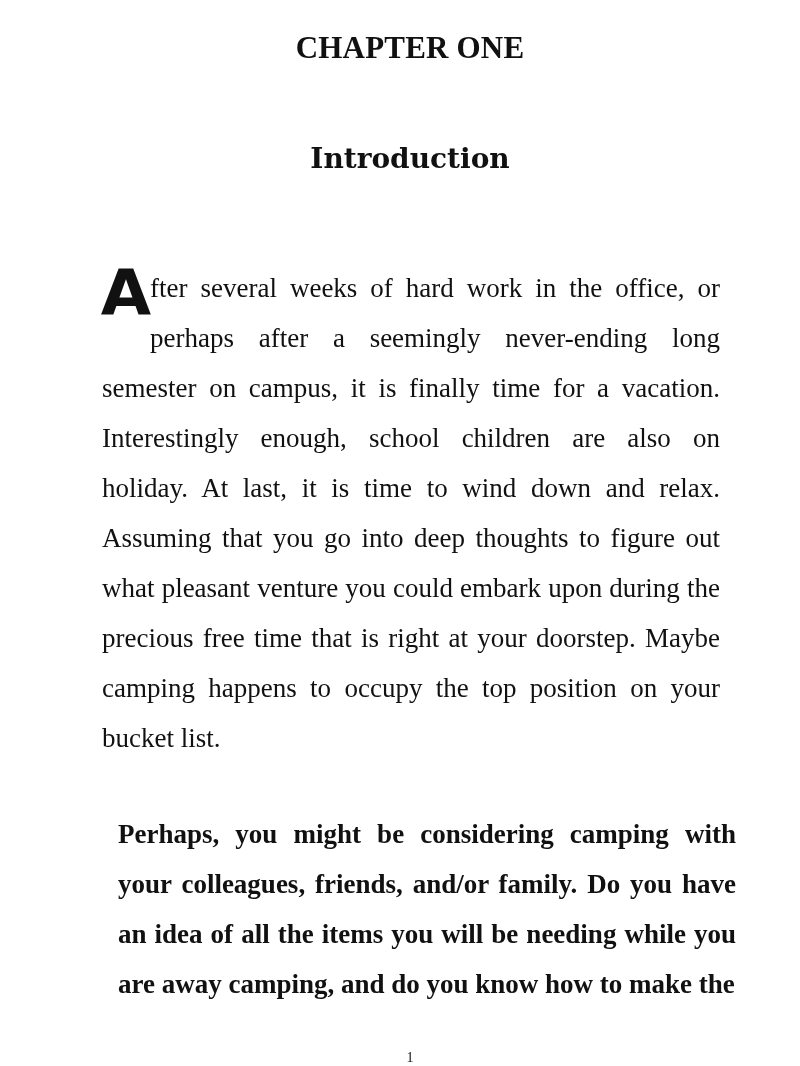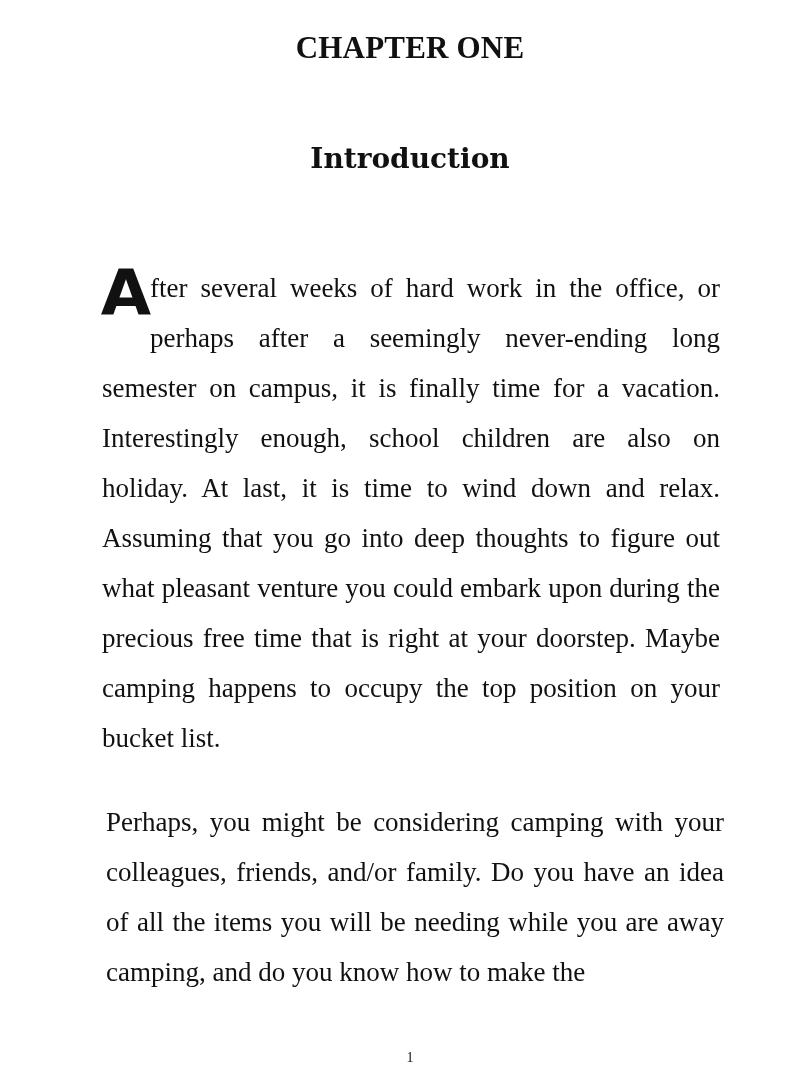--- a/index.html
+++ b/index.html
@@ -33,16 +33,16 @@
 <body>
 
 <div>
   <div class="chapter">CHAPTER ONE</div>
   <div class="title">Introduction</div>
 
   <p class="body p1" style="margin:0;">
     <span class="dropcap">A</span><span>fter several weeks of hard work in the office, or perhaps after a seemingly never-ending long semester on campus, it is finally time for a vacation. Interestingly enough, school children are also on holiday. At last, it is time to wind down and relax. Assuming that you go into deep thoughts to figure out what pleasant venture you could embark upon during the precious free time that is right at your doorstep. Maybe camping happens to occupy the top position on your bucket list.</span>
   </p>
 
-  <p class="body p2" style="margin:4px;">Perhaps, you might be considering camping with your colleagues, friends, and/or family. Do you have an idea of all the items you will be needing while you are away camping, and do you know how to make the</p>
+  <p class="body p2" style="margin:16px;font-weight:bold;">Perhaps, you might be considering camping with your colleagues, friends, and/or family. Do you have an idea of all the items you will be needing while you are away camping, and do you know how to make the</p>
 
   <div class="pagenum">1</div>
 </div>
 
 </body></html>

